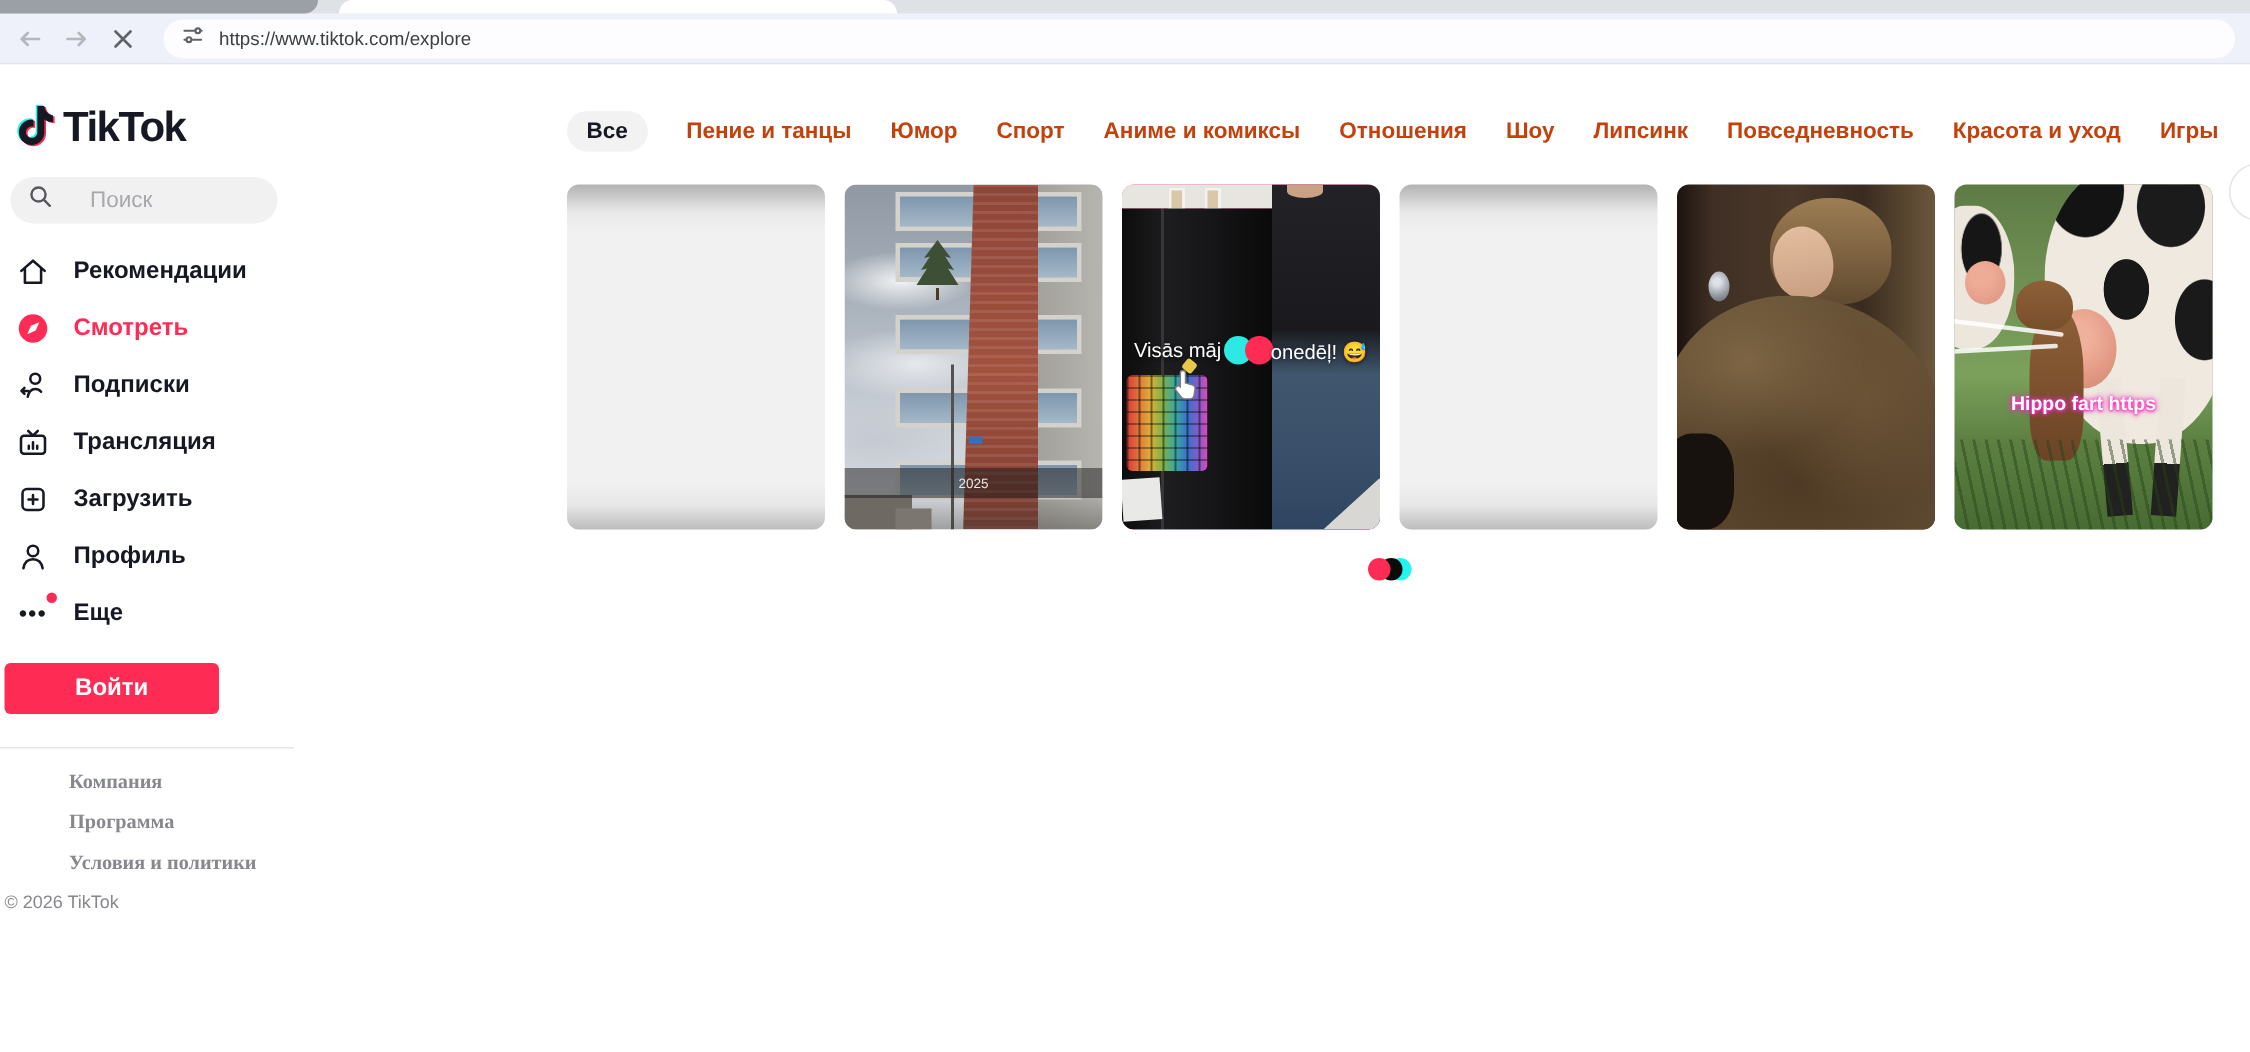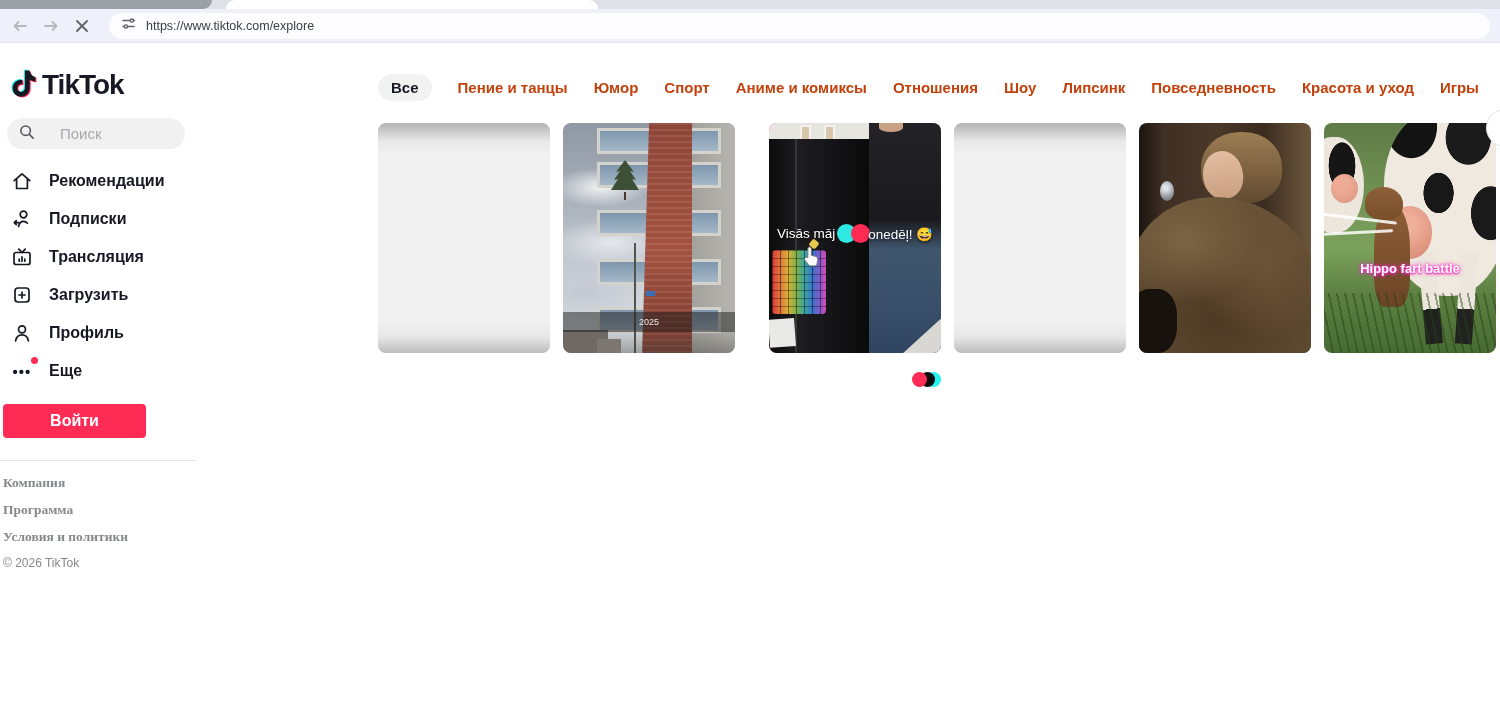--- a/index.html
+++ b/index.html
@@ -28,21 +28,21 @@
   .nav { margin-top:13px; }
   .nav-item { display:flex; align-items:center; height:38px; padding-left:10px; cursor:pointer; }
   .nav-ic { width:24px; display:flex; align-items:center; justify-content:center; }
   .nav-label { font-size:16px; font-weight:600; color:#161823; margin-left:15px; }
   .nav-item.active .nav-label { color:#fe2c55; }
   .more-dots { position:relative; font-size:15px; letter-spacing:1px; color:#161823; font-weight:700; }
   .more-badge { position:absolute; top:-6px; right:-7px; width:7px; height:7px; border-radius:50%; background:#fe2c55; }
   .login-btn { margin:14px 0 0 3px; width:143px; height:34px; border:none; border-radius:4px; background:#fe2c55; color:#fff; font-size:16px; font-weight:600; font-family:"Liberation Sans",sans-serif; cursor:pointer; }
   .side-divider { margin-top:22px; width:196px; height:1px; background:#e5e5e6; }
   .side-footer { margin-top:14px; padding-left:3px; }
-  .foot-link { font-family:"Liberation Serif", serif; font-weight:700; font-size:13.5px; color:#87888d; margin-bottom:11px; cursor:pointer; }
+  .foot-link { font-family:"Liberation Serif", serif; font-weight:700; font-size:13.5px; color:#87888d; margin-bottom:11px; cursor:pointer;margin-left:43px; }
   .copyright { font-size:12px; color:#87888d; margin-top:2px; }
   
   .main { position:absolute; left:378px; top:0; width:1101px; }
   .cat-tabs { margin-top:30px; display:flex; align-items:center; gap:26px; height:28px; width:1066px; }
   .tab { font-size:15px; font-weight:700; color:#c2410c; white-space:nowrap; cursor:pointer; }
   .tab.active { background:#f2f2f3; color:#161823; font-weight:700; padding:5px 13px; border-radius:18px; }
   .ghost-btn { position:absolute; left:1486px; top:66px; width:38px; height:38px; border-radius:50%; border:1.5px solid #e5e5e7; background:#fff; }
   
   .cards { margin-top:22px; display:flex; gap:13px; }
   .card { width:172px; height:230px; border-radius:8px; overflow:hidden; position:relative; flex:0 0 auto; cursor:pointer; }
@@ -59,21 +59,21 @@
     clip-path:polygon(14% 0, 100% 0, 100% 100%, 0 100%); }
   .c2-panel { position:absolute; right:0; top:0; width:25%; bottom:0; background:linear-gradient(90deg,#a3a19c,#b7b5b0); }
   .c2-win { position:absolute; right:8%; width:72%; height:26px; background:linear-gradient(180deg,#7e96ad,#a5b8c8); border:3px solid #d3d2cd; }
   .c2-sign { position:absolute; left:48.5%; bottom:25%; width:9px; height:5px; background:#3a6fb8; }
   .c2-pole { position:absolute; left:41%; top:52%; bottom:0; width:2px; background:#54524e; }
   .c2-house { position:absolute; left:0; bottom:0; width:26%; height:10%; background:#6e6963; }
   .c2-house2 { position:absolute; left:20%; bottom:0; width:14%; height:6%; background:#7b766f; }
   .c2-street { position:absolute; left:0; right:0; bottom:0; height:11%; background:linear-gradient(180deg,transparent,rgba(62,60,56,.4)); }
   .c2-bar { position:absolute; left:0; right:0; bottom:9%; height:20px; background:rgba(26,26,26,.5); color:#e6e6e6; font-size:9px; line-height:20px; text-align:center; }
   
-  .c3 { background:#ec4899;margin-left:21px; }
+  .c3 { background:#ec4899; }
   .c3-wall { position:absolute; left:0; top:0; width:58%; height:7%; background:#e7e5e0; }
   .c3-photo { position:absolute; top:1%; width:11px; height:16px; background:#d8c7a8; border:2px solid #f4f2ee; }
   .c3-fridge { position:absolute; left:0; top:7%; width:58%; bottom:0;
     background:linear-gradient(90deg,#0c0c0c 0%,#1d1d1f 30%,#17171a 55%,#0a0a0a 100%); }
   .c3-seam { position:absolute; left:26%; top:0; bottom:0; width:2px; background:rgba(255,255,255,.12); }
   .c3-magnets { position:absolute; left:2%; bottom:17%; width:31%; height:28%; border-radius:4px;
     background:repeating-linear-gradient(90deg, rgba(0,0,0,.45) 0 1.5px, transparent 1.5px 8px),
     repeating-linear-gradient(180deg, rgba(0,0,0,.35) 0 1.5px, transparent 1.5px 8px),
     linear-gradient(90deg,#d93a3a 0%,#e0743a 15%,#ddb23a 30%,#7fb04a 45%,#3aa9a0 60%,#3a72c9 75%,#8a5ac9 90%,#d94ab8 100%); }
   .c3-whitebox { position:absolute; left:0; bottom:3%; width:15%; height:12%; background:#e9e9e7; transform:rotate(-4deg); }
@@ -203,20 +203,29 @@
 
     <nav class="nav">
       <div class="nav-item">
         <span class="nav-ic">
           <svg width="22" height="22" viewBox="0 0 22 22" fill="none" stroke="#161823" stroke-width="1.7" stroke-linecap="round" stroke-linejoin="round">
               <path d="M3.2 10.6 11 3.8l7.8 6.8M5.6 8.9v9.6h10.8V8.9"></path>
             </svg>
         </span>
         <span class="nav-label">Рекомендации</span>
       </div>
+      <div class="nav-item active">
+        <span class="nav-ic">
+          <svg width="22" height="22" viewBox="0 0 22 22">
+              <circle cx="11" cy="11" r="9.5" fill="#fe2c55"></circle>
+              <path d="M15.2 6.8l-2.4 5.6-5.6 2.4 2.4-5.6z" fill="#fff"></path>
+            </svg>
+        </span>
+        <span class="nav-label">Смотреть</span>
+      </div>
       <div class="nav-item">
         <span class="nav-ic">
           <svg width="22" height="22" viewBox="0 0 22 22" fill="none" stroke="#161823" stroke-width="1.7" stroke-linecap="round" stroke-linejoin="round">
               <circle cx="12.5" cy="6.5" r="3.3"></circle>
               <path d="M7.5 18.5c.7-3.4 2.7-5.2 5-5.2 1.5 0 2.9.7 3.9 1.9"></path>
               <path d="M7.8 14.6H3.4M5.3 12.6l-2 2 2 2"></path>
             </svg>
         </span>
         <span class="nav-label">Подписки</span>
       </div>
@@ -350,21 +359,21 @@
         <div class="c6-udder2"></div>
         <div class="c6-cow"></div>
         <div class="c6-leg" style="right:12%; transform:rotate(4deg)"></div>
         <div class="c6-leg" style="right:33%; transform:rotate(-5deg)"></div>
         <div class="c6-udder"></div>
         <div class="c6-capy-body"></div>
         <div class="c6-capy-head"></div>
         <div class="c6-beam" style="left:-2%; top:41%; width:44%; transform:rotate(7deg)"></div>
         <div class="c6-beam" style="left:-2%; top:47%; width:42%; transform:rotate(-3deg)"></div>
         <div class="c6-grass"></div>
-        <div class="c6-caption">Hippo fart battle</div>
+        <div class="c6-caption">Hippo fart https</div>
       </div>
 
     </div>
 
     <div class="feed-loader">
       <span class="ld ld-cyan"></span>
       <span class="ld ld-black"></span>
       <span class="ld ld-red"></span>
     </div>
   </main>

